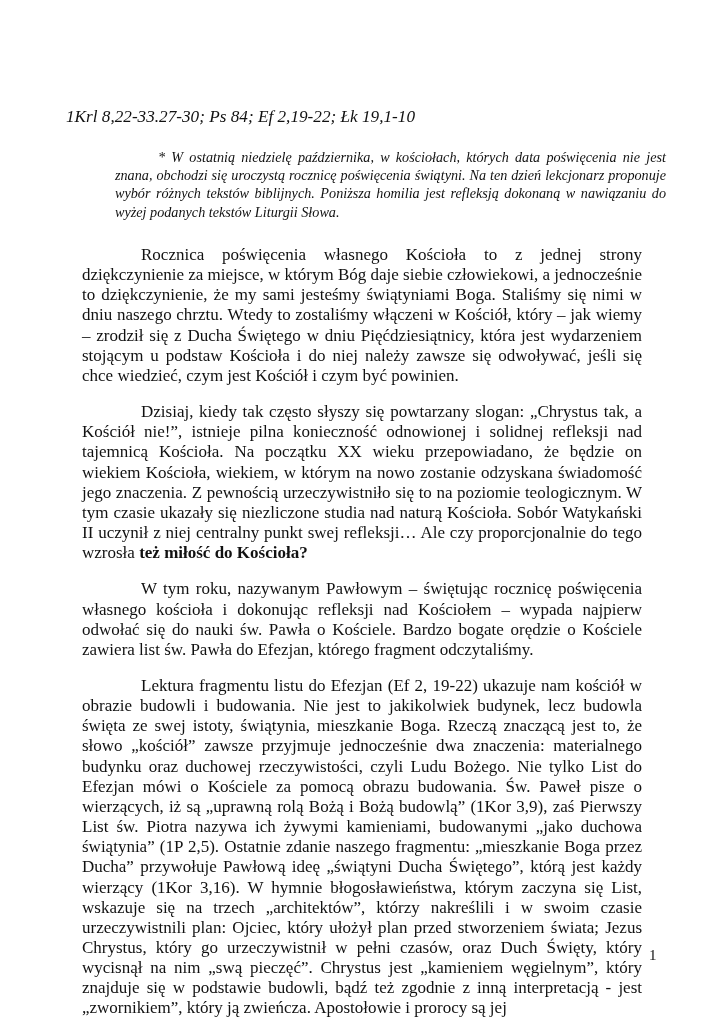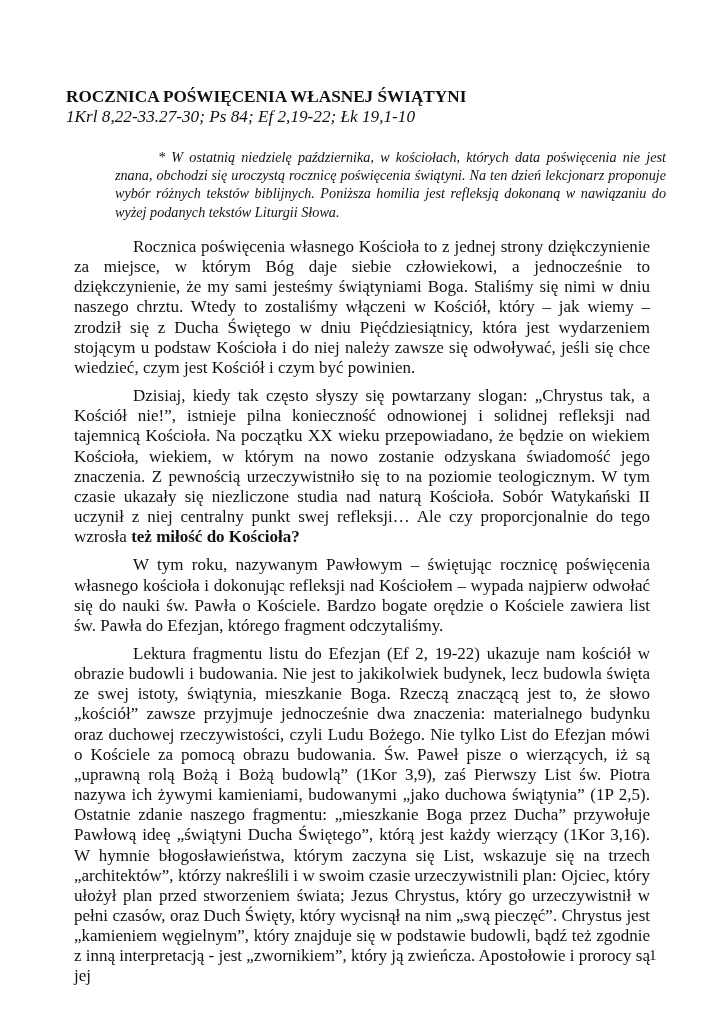--- a/index.html
+++ b/index.html
@@ -4,29 +4,28 @@
 <style>
   html, body { margin: 0; padding: 0; background: #ffffff; }
   body { width: 724px; height: 1024px; position: relative; overflow: hidden;
          font-family: "Liberation Serif", "DejaVu Serif", serif; color: #111111; }
   .page { position: absolute; left: 0; top: 0; width: 724px; height: 1024px; background: #fff; }
   .title { position: absolute; left: 66px; top: 86px; font-size: 17.2px; font-weight: bold; line-height: 21px; margin: 0; white-space: nowrap; }
   .subtitle { position: absolute; left: 66px; top: 106px; font-size: 17.2px; font-style: italic; line-height: 21px; margin: 0; white-space: nowrap; }
   .note { position: absolute; left: 107px; top: 140px; width: 551px; font-size: 14.2px; font-style: italic; line-height: 18.2px;
           text-align: justify; text-indent: 43px; margin: 8px; }
   .body { position: absolute; left: 66px; top: 229px; width: 592px; font-size: 17px; line-height: 20.15px; }
-  .body p { margin: 8px; text-align: justify; text-indent: 59px; }
+  .body p { margin: 16px; text-align: justify; text-indent: 59px; }
   .body b { font-weight: bold; }
   .pagenum { position: absolute; left: 649px; top: 946px; font-size: 15px; line-height: 18px; }
 </style>
 </head>
 <body>
 
 <div class="page">
-  <h1 class="title">ROCZNICA POŚWIĘCENIA WŁASNEJ ŚWIĄTYNI</h1>
   <div class="subtitle">1Krl 8,22-33.27-30; Ps 84; Ef 2,19-22; Łk 19,1-10</div>
   <p class="note">* W ostatnią niedzielę października, w kościołach, których data poświęcenia nie jest znana, obchodzi się uroczystą rocznicę poświęcenia świątyni. Na ten dzień lekcjonarz proponuje wybór różnych tekstów biblijnych. Poniższa homilia jest refleksją dokonaną w nawiązaniu do wyżej podanych tekstów Liturgii Słowa.</p>
 
   <div class="body">
     <p><span>Rocznica poświęcenia własnego Kościoła to z jednej strony dziękczynienie za miejsce, w którym Bóg daje siebie człowiekowi, a jednocześnie to dziękczynienie, że my sami jesteśmy świątyniami Boga. Staliśmy się nimi w dniu naszego chrztu. Wtedy to zostaliśmy włączeni w Kościół, który – jak wiemy – zrodził się z Ducha Świętego w dniu Pięćdziesiątnicy, która jest wydarzeniem stojącym u podstaw Kościoła i do niej należy zawsze się odwoływać, jeśli się chce wiedzieć, czym jest Kościół i czym być powinien.</span></p>
     <p><span>Dzisiaj, kiedy tak często słyszy się powtarzany slogan: „Chrystus tak, a Kościół nie!”, istnieje pilna konieczność odnowionej i solidnej refleksji nad tajemnicą Kościoła. Na początku XX wieku przepowiadano, że będzie on wiekiem Kościoła, wiekiem, w którym na nowo zostanie odzyskana świadomość jego znaczenia. Z pewnością urzeczywistniło się to na poziomie teologicznym. W tym czasie ukazały się niezliczone studia nad naturą Kościoła. Sobór Watykański II uczynił z niej centralny punkt swej refleksji… Ale czy proporcjonalnie do tego wzrosła </span><b>też miłość do Kościoła?</b></p>
     <p><span>W tym roku, nazywanym Pawłowym – świętując rocznicę poświęcenia własnego kościoła i dokonując refleksji nad Kościołem – wypada najpierw odwołać się do nauki św. Pawła o Kościele. Bardzo bogate orędzie o Kościele zawiera list św. Pawła do Efezjan, którego fragment odczytaliśmy.</span></p>
     <p><span>Lektura fragmentu listu do Efezjan (Ef 2, 19-22) ukazuje nam kościół w obrazie budowli i budowania. Nie jest to jakikolwiek budynek, lecz budowla święta ze swej istoty, świątynia, mieszkanie Boga. Rzeczą znaczącą jest to, że słowo „kościół” zawsze przyjmuje jednocześnie dwa znaczenia: materialnego budynku oraz duchowej rzeczywistości, czyli Ludu Bożego. Nie tylko List do Efezjan mówi o Kościele za pomocą obrazu budowania. Św. Paweł pisze o wierzących, iż są „uprawną rolą Bożą i Bożą budowlą” (1Kor 3,9), zaś Pierwszy List św. Piotra nazywa ich żywymi kamieniami, budowanymi „jako duchowa świątynia” (1P 2,5). Ostatnie zdanie naszego fragmentu: „mieszkanie Boga przez Ducha” przywołuje Pawłową ideę „świątyni Ducha Świętego”, którą jest każdy wierzący (1Kor 3,16). W hymnie błogosławieństwa, którym zaczyna się List, wskazuje się na trzech „architektów”, którzy nakreślili i w swoim czasie urzeczywistnili plan: Ojciec, który ułożył plan przed stworzeniem świata; Jezus Chrystus, który go urzeczywistnił w pełni czasów, oraz Duch Święty, który wycisnął na nim „swą pieczęć”. Chrystus jest „kamieniem węgielnym”, który znajduje się w podstawie budowli, bądź też zgodnie z inną interpretacją - jest „zwornikiem”, który ją zwieńcza. Apostołowie i prorocy są jej</span></p>
   </div>
 

